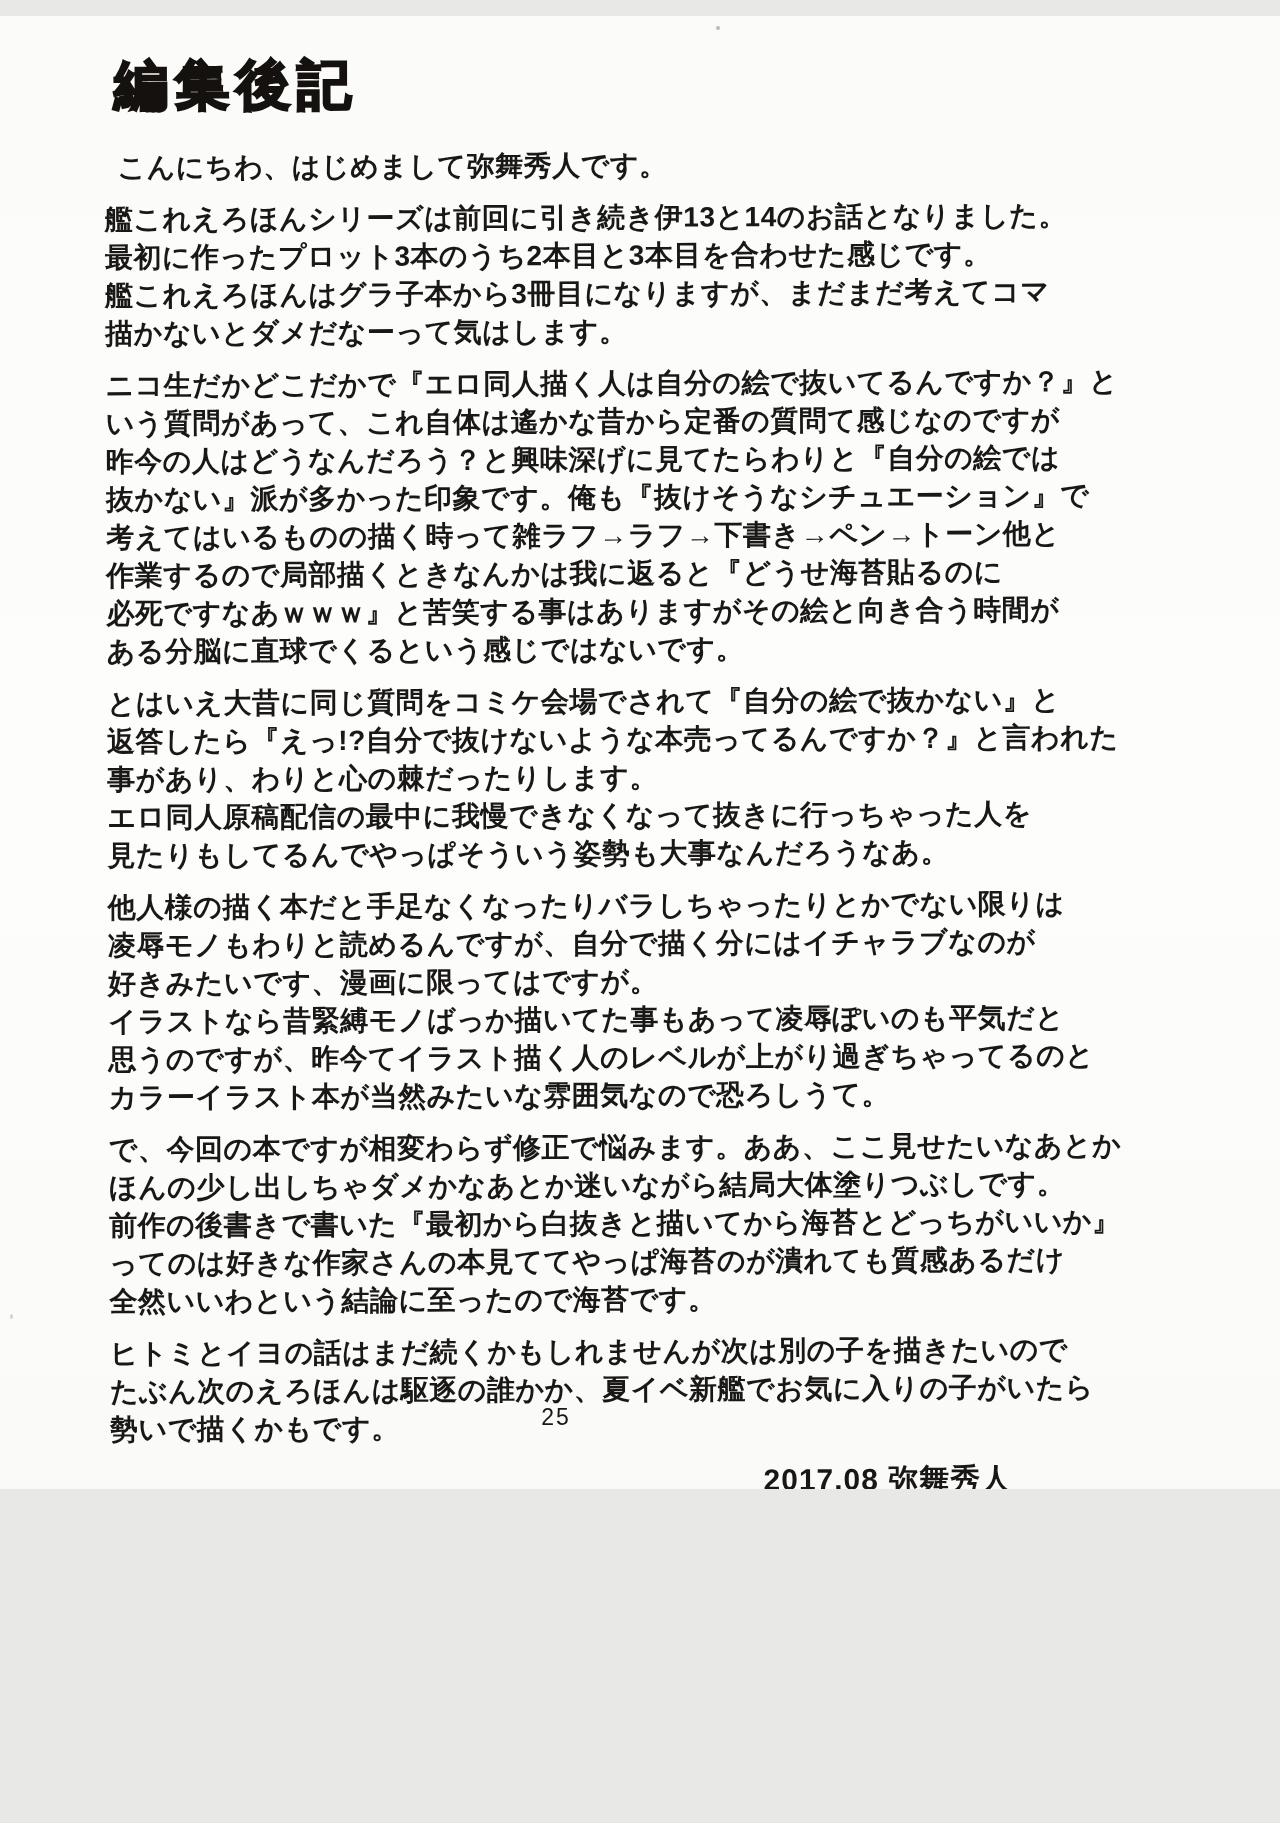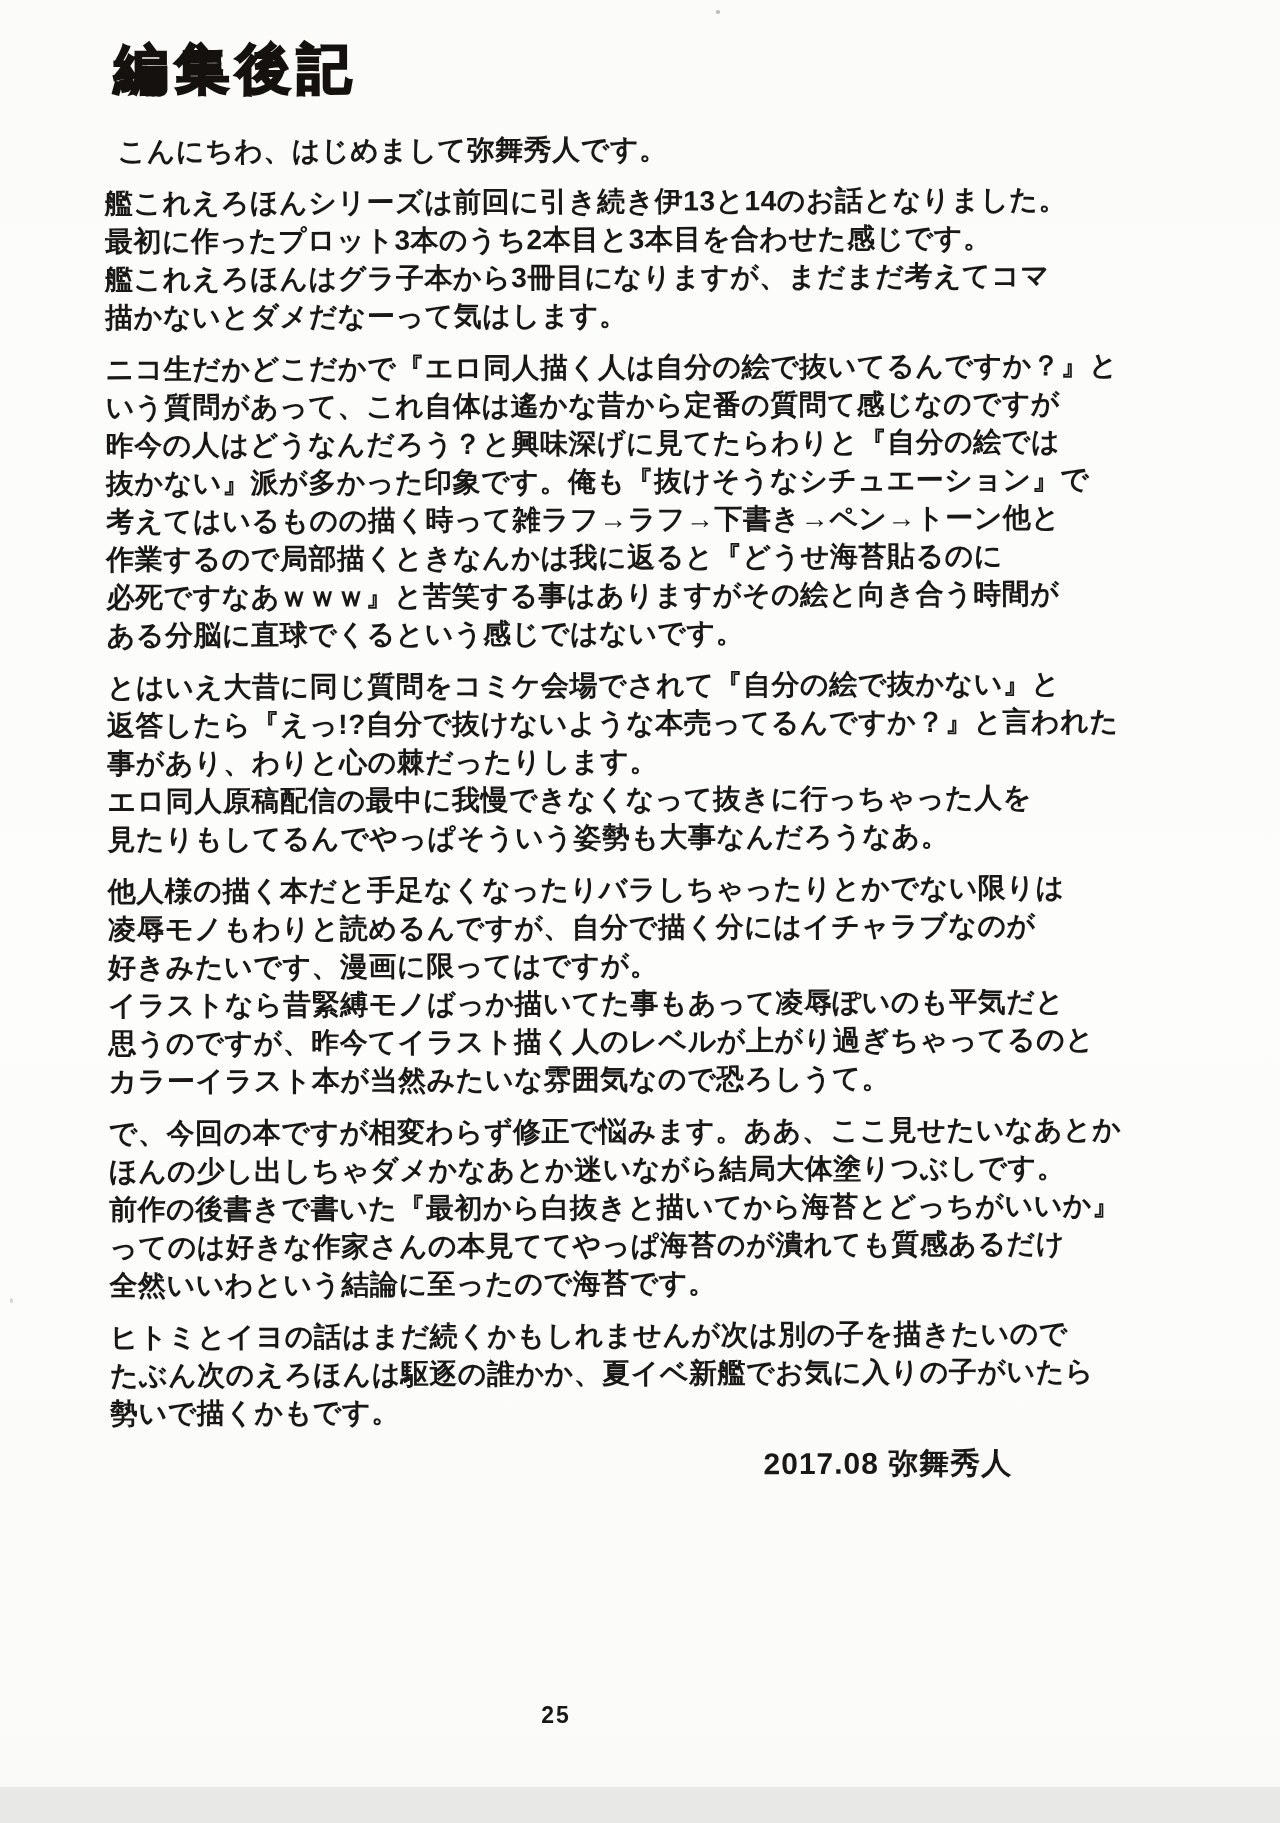--- a/index.html
+++ b/index.html
@@ -3,22 +3,22 @@
 <meta charset="utf-8">
 <style>
   html, body {
     margin: 0;
     padding: 0;
     background: #e8e8e6;
   }
   .page {
     position: relative;
     width: 1280px;
-    height: 1787px;
-    margin: 0 auto;
+    height: 1473px;
+    margin: 16px auto;
     background: linear-gradient(180deg, #fbfbf9 0%, #fdfdfc 55%, #fafaf8 100%);
     color: #1a1816;
     font-family: "Liberation Sans", "DejaVu Sans", sans-serif;
     overflow: hidden;
   }
   .content {
     position: absolute;
     left: 104px;
     top: 34px;
     width: 904px;
@@ -54,21 +54,21 @@
     letter-spacing: 1px;
     padding-right: 2px;
   }
   .page-number {
     position: absolute;
     left: 104px;
     bottom: 58px;
     width: 904px;
     text-align: center;
     font-size: 23px;
-    font-weight: bold;
+    font-weight: normal;
     letter-spacing: 2px;
     color: #1a1816;
   }
   .speck {
     position: absolute;
     background: #b9b9b5;
     border-radius: 50%;
   }
   .speck-1 { left: 716px; top: 10px; width: 4px; height: 4px; }
   .speck-2 { left: 10px; top: 1298px; width: 3px; height: 5px; opacity: .6; }

